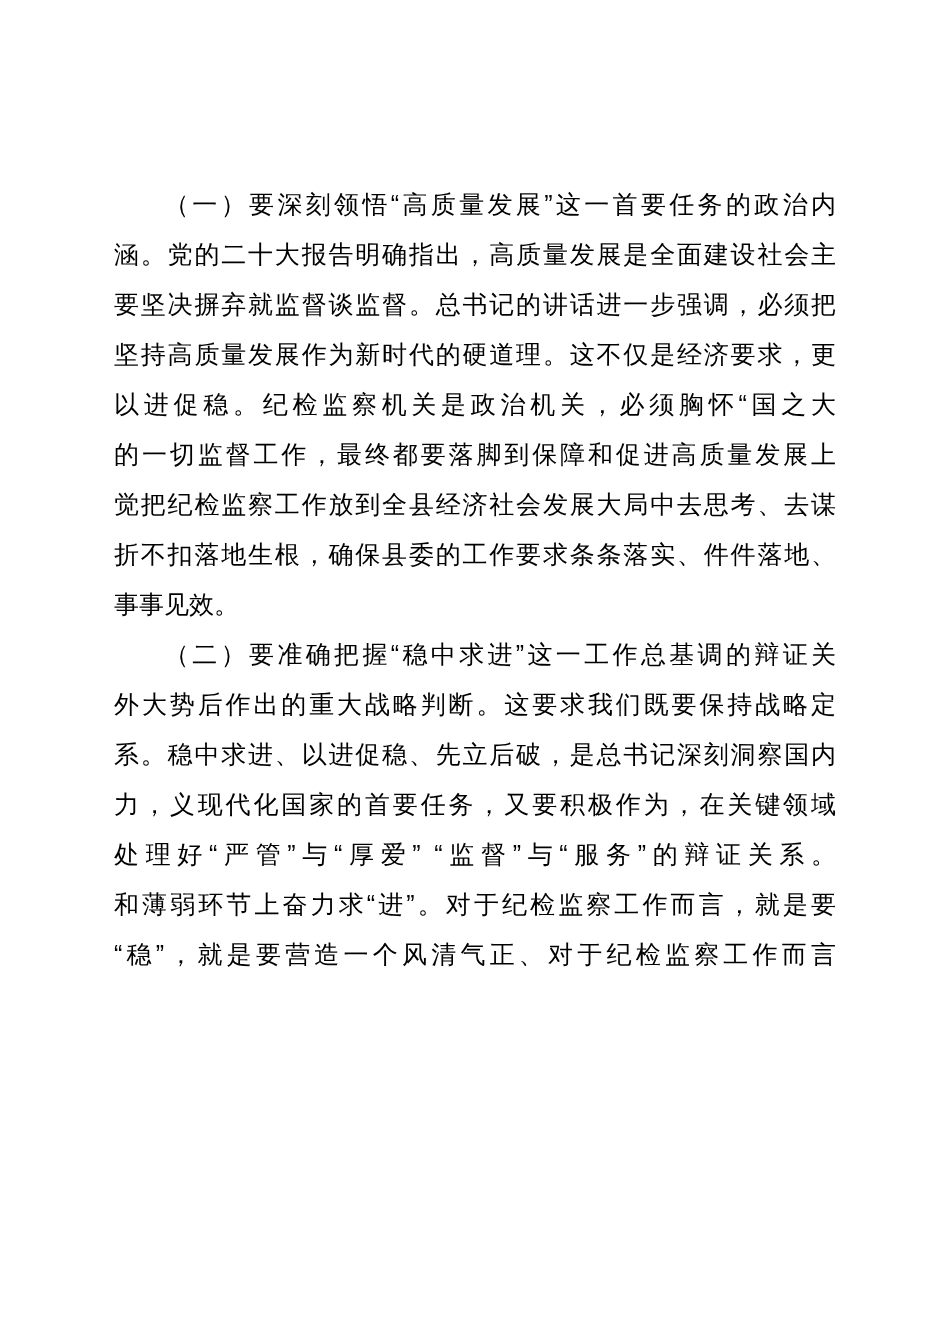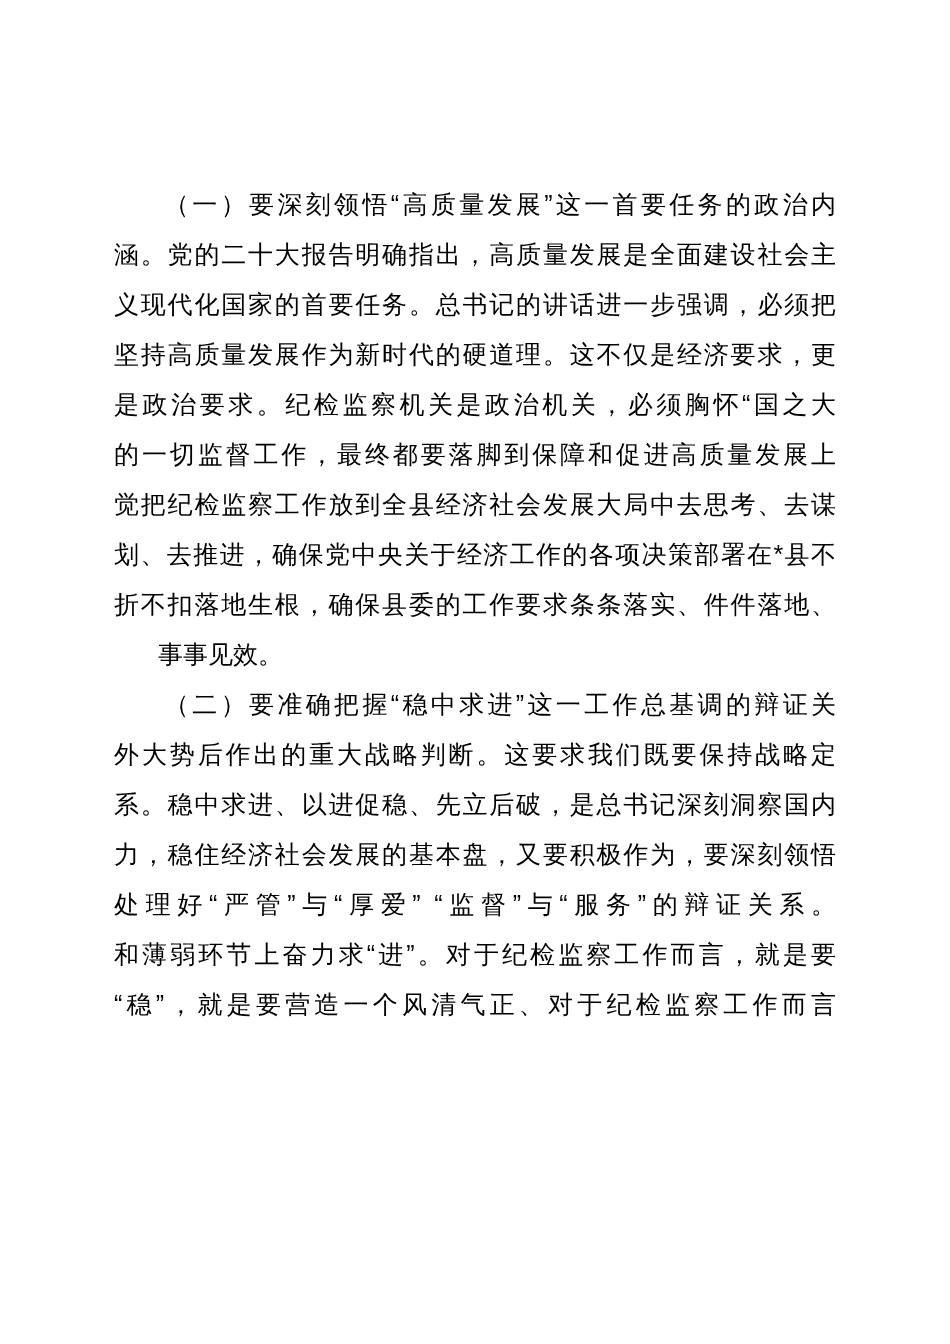--- a/index.html
+++ b/index.html
@@ -33,43 +33,41 @@
     text-align: justify;
     text-align-last: justify;
     white-space: normal;
     overflow: hidden;
   }
   .line.indent {
     text-indent: 2em;
   }
   .line.last-left {
     text-align-last: left;
-    margin-left: 44px;
   }
 </style>
 </head>
 <body>
 
 <div class="page">
   <div class="text-block" id="text-block">
       <div class="paragraph">
         <div class="line indent">（一）要深刻领悟“高质量发展”这一首要任务的政治内</div>
         <div class="line">涵。党的二十大报告明确指出，高质量发展是全面建设社会主</div>
-        <div class="line">义现代化国家的首要任务。总书记的讲话进一步强调，必须把</div>
+        <div class="line">要坚决摒弃就监督谈监督。总书记的讲话进一步强调，必须把</div>
         <div class="line">坚持高质量发展作为新时代的硬道理。这不仅是经济要求，更</div>
-        <div class="line">是政治要求。纪检监察机关是政治机关，必须胸怀“国之大</div>
+        <div class="line">以进促稳。纪检监察机关是政治机关，必须胸怀“国之大</div>
         <div class="line">的一切监督工作，最终都要落脚到保障和促进高质量发展上</div>
         <div class="line">觉把纪检监察工作放到全县经济社会发展大局中去思考、去谋</div>
-        <div class="line">划、去推进，确保党中央关于经济工作的各项决策部署在*县不</div>
         <div class="line">折不扣落地生根，确保县委的工作要求条条落实、件件落地、</div>
         <div class="line last-left">事事见效。</div>
       </div>
       <div class="paragraph">
         <div class="line indent">（二）要准确把握“稳中求进”这一工作总基调的辩证关</div>
         <div class="line">外大势后作出的重大战略判断。这要求我们既要保持战略定</div>
         <div class="line">系。稳中求进、以进促稳、先立后破，是总书记深刻洞察国内</div>
-        <div class="line">力，稳住经济社会发展的基本盘，又要积极作为，要深刻领悟</div>
+        <div class="line">力，义现代化国家的首要任务，又要积极作为，在关键领域</div>
         <div class="line">处理好“严管”与“厚爱” “监督”与“服务”的辩证关系。</div>
         <div class="line">和薄弱环节上奋力求“进”。对于纪检监察工作而言，就是要</div>
         <div class="line">“稳”，就是要营造一个风清气正、对于纪检监察工作而言</div>
       </div>
     </div>
 </div>
 
 </body></html>

